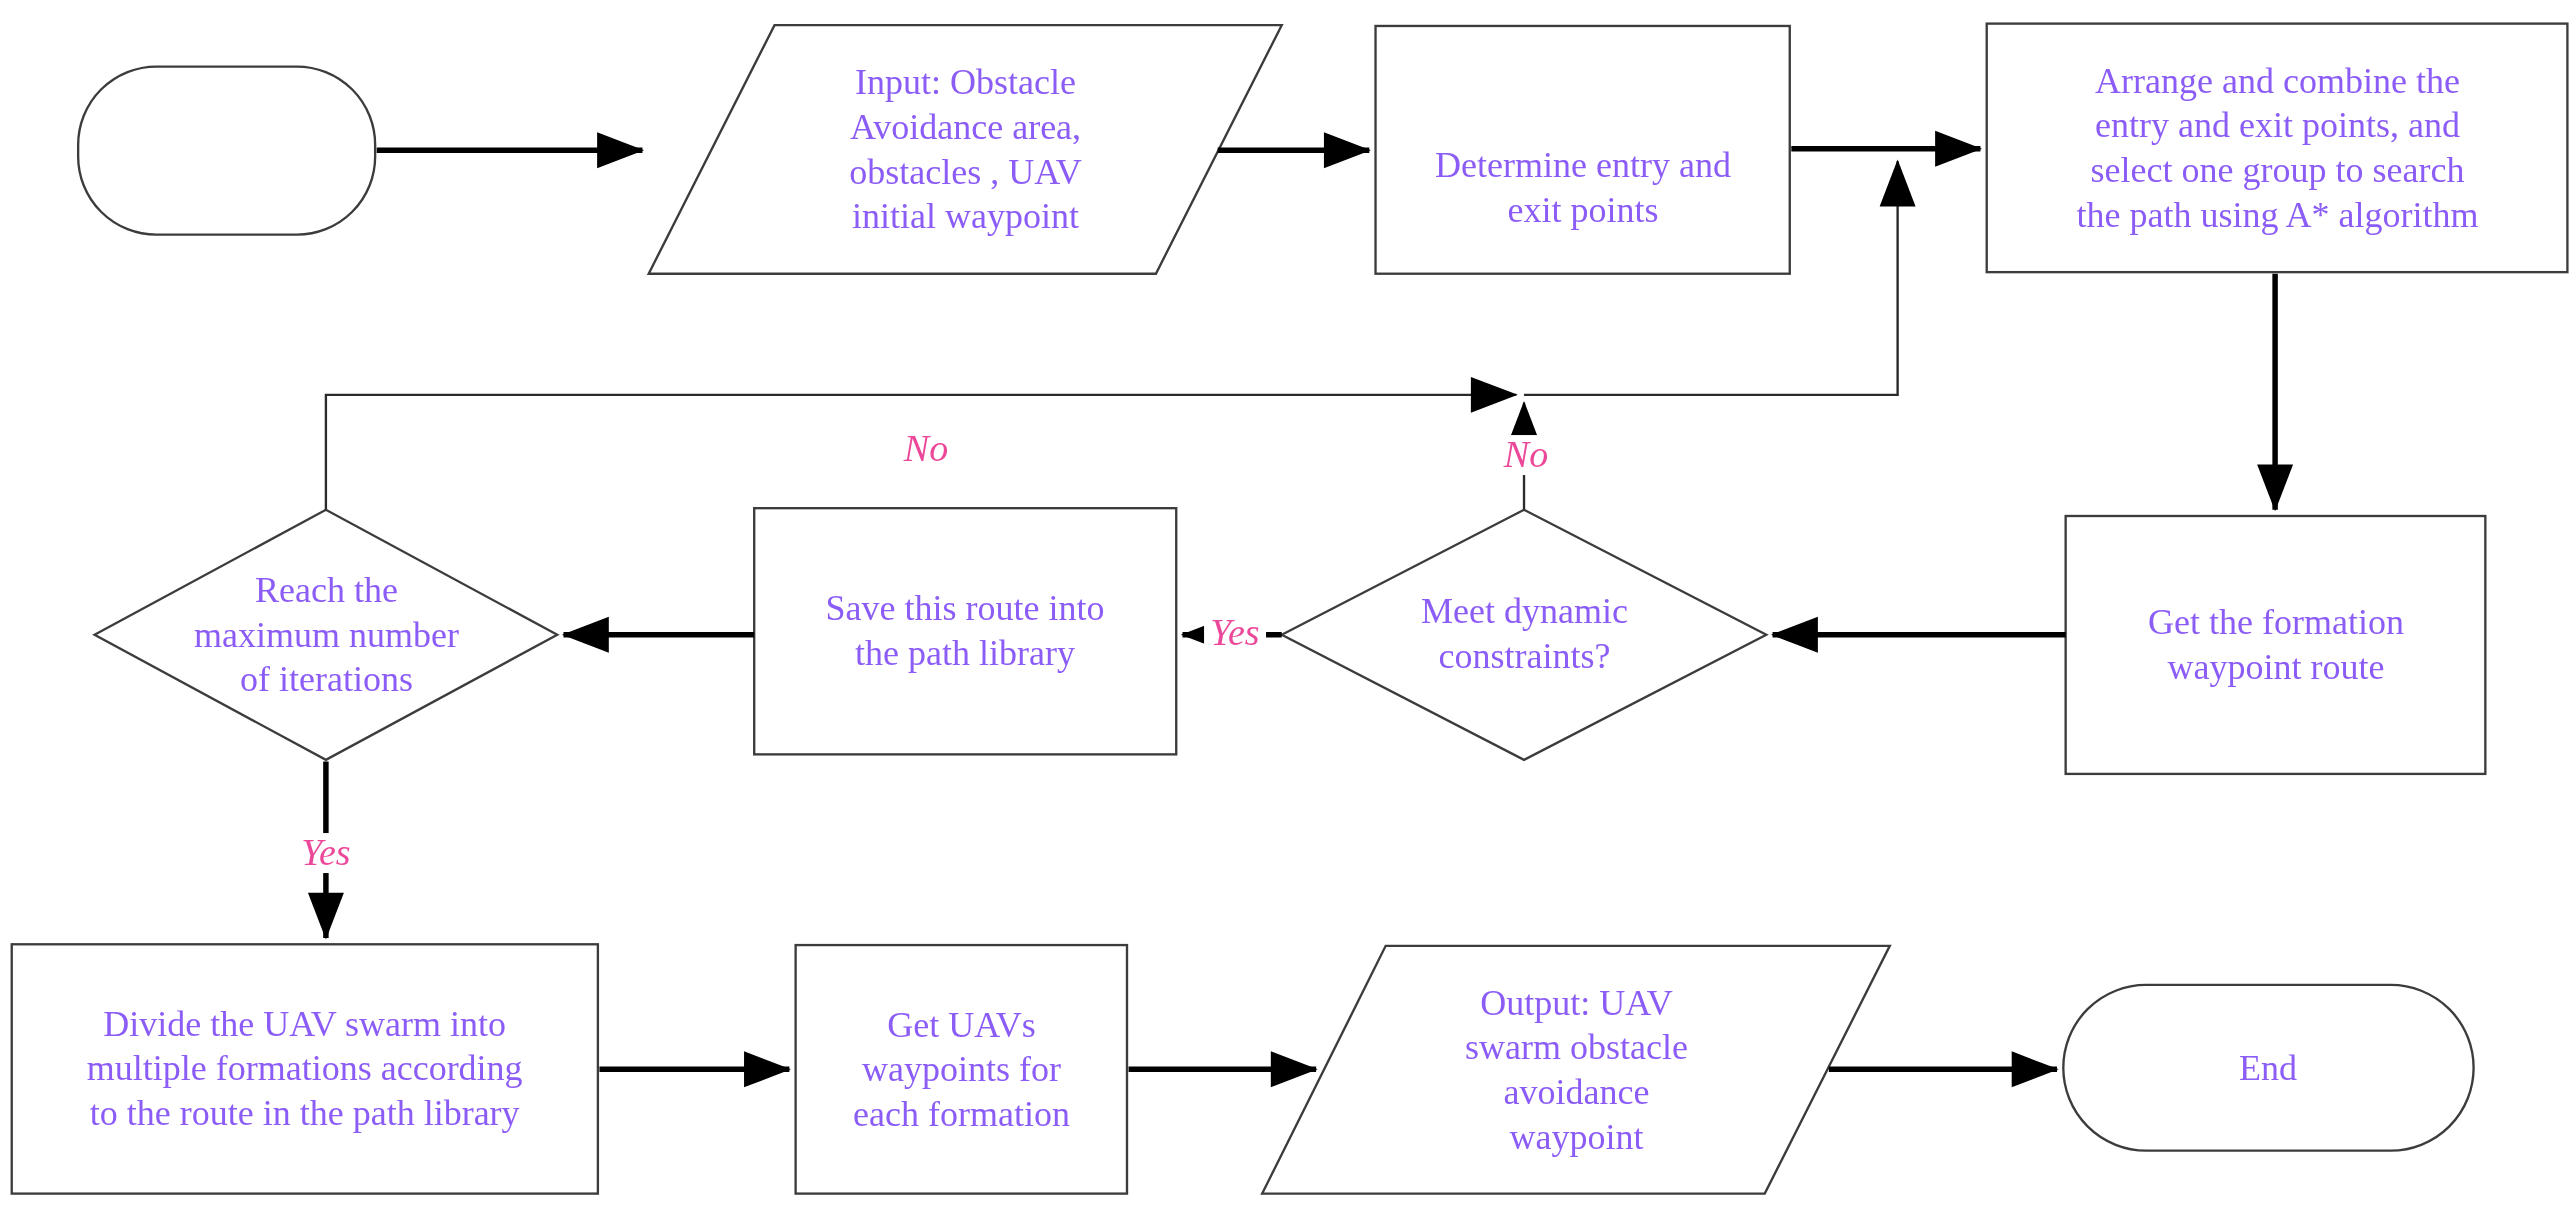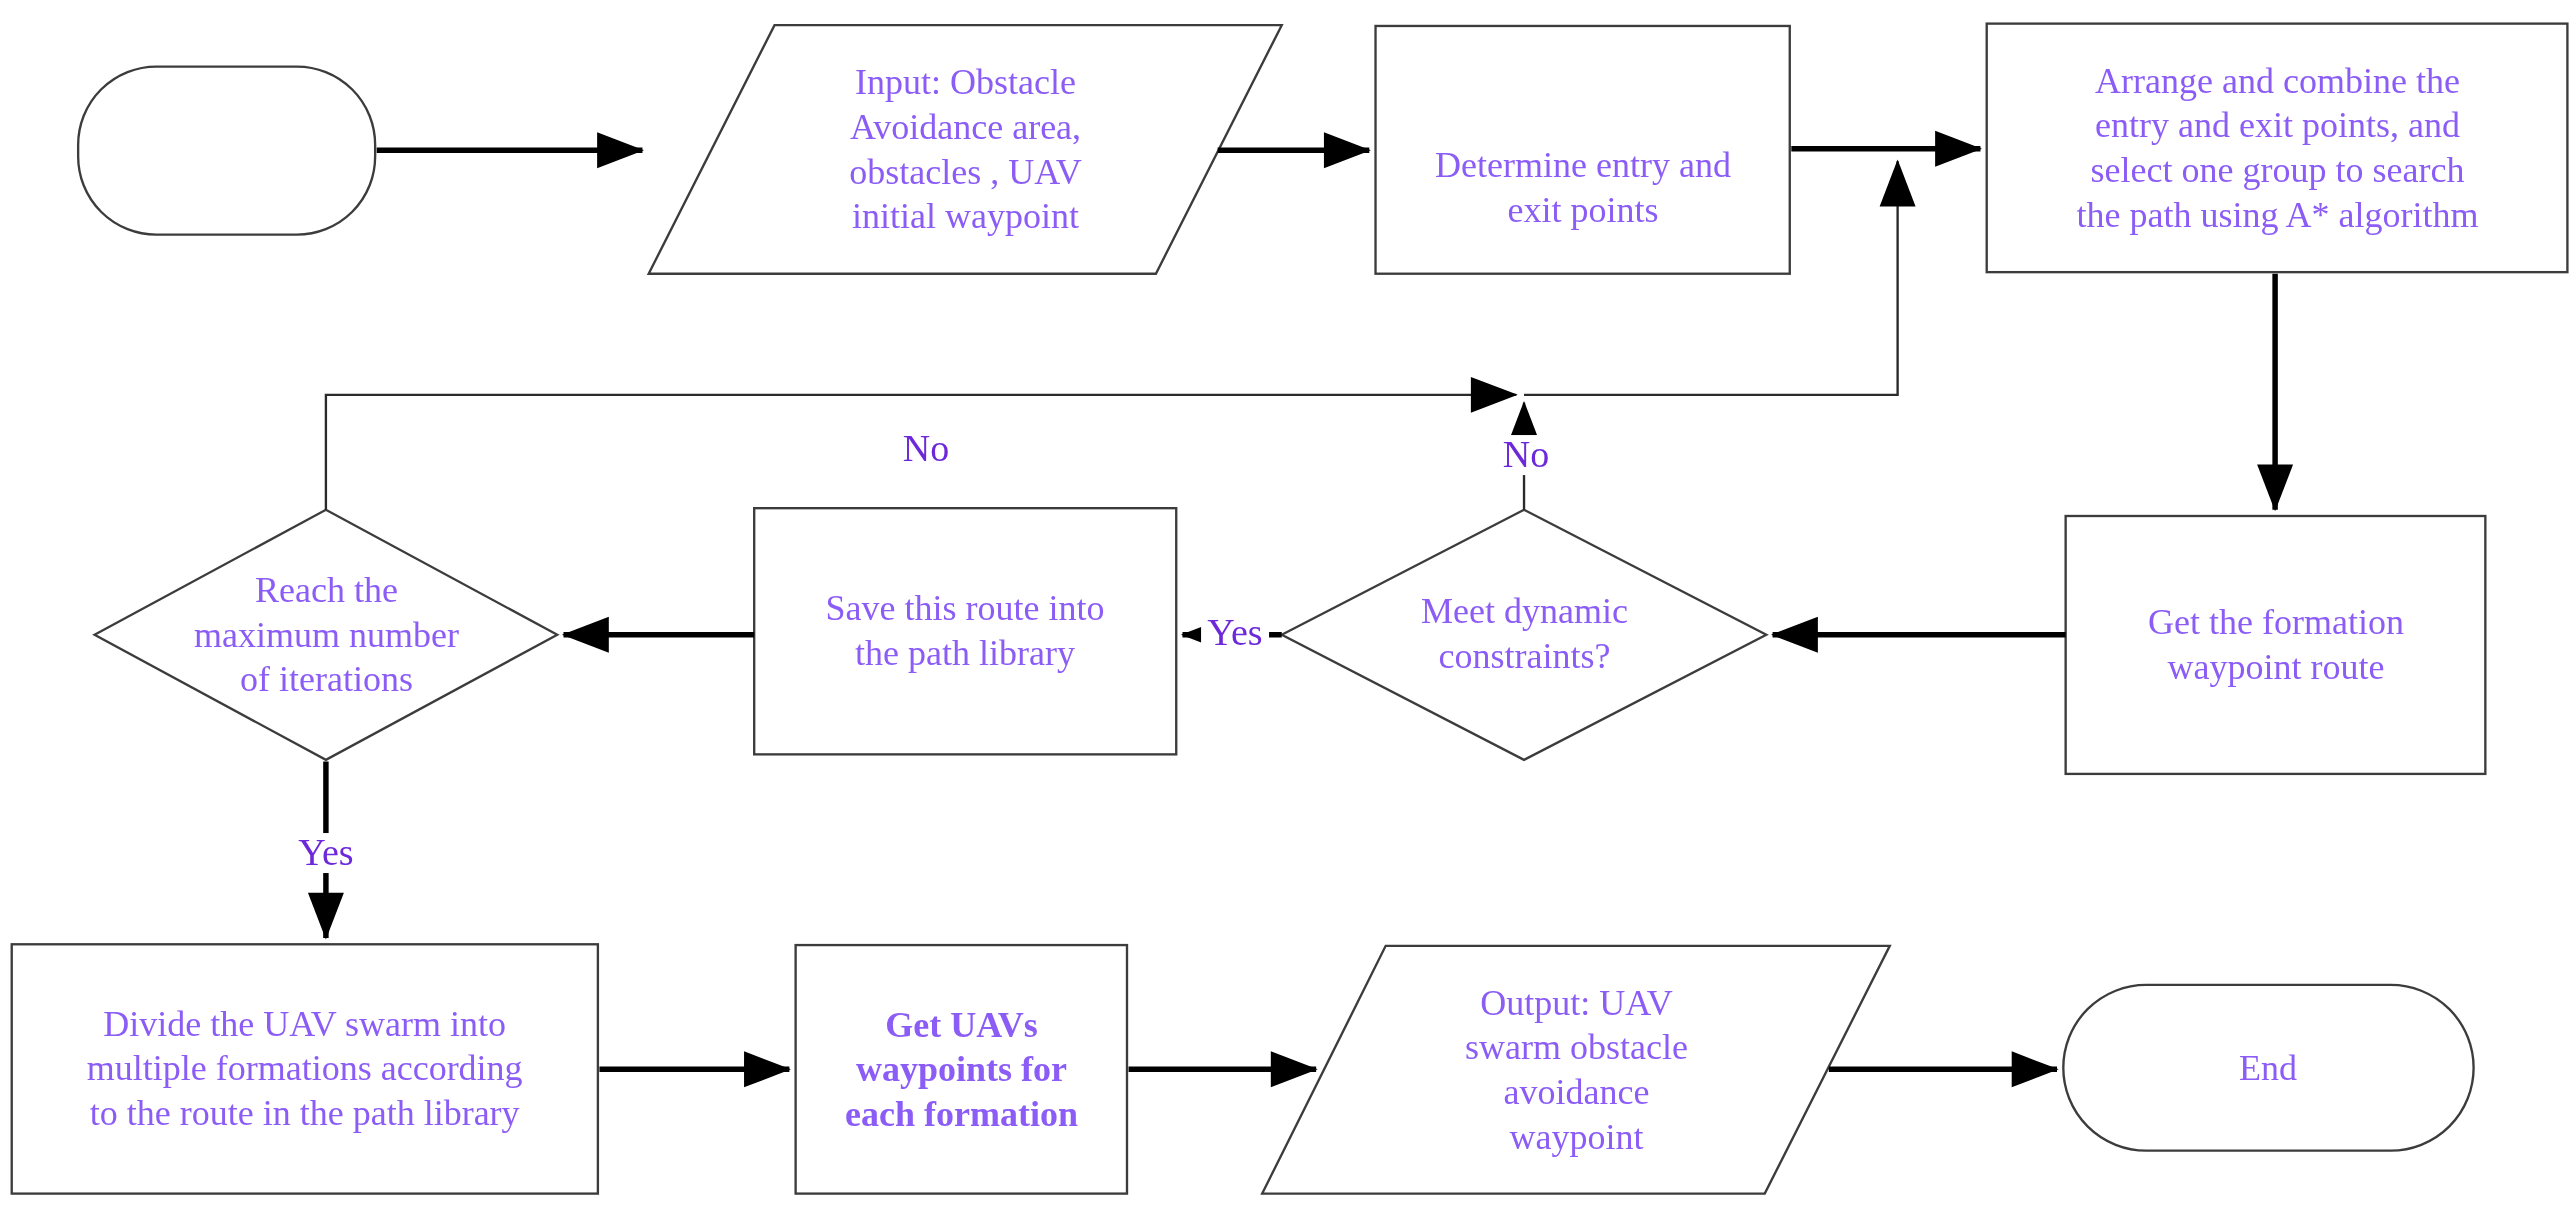--- a/index.html
+++ b/index.html
@@ -19,22 +19,23 @@
     white-space:pre-line;
     color:#8b5cf6;
     pointer-events:none;
   }
   .edge-label{
     position:absolute;
     transform:translate(-50%,-50%);
     background:#ffffff;
     padding:0 6.3px;
     font-size:38px;line-height:1.05;
-    color:#6d28d9;
+    color:#ec4899;
     pointer-events:none;
+    font-style:italic;
   }
 </style>
 </head>
 <body>
 
 <div class="canvas">
 
   <svg class="layer" viewBox="0 0 3296 1558">
     <defs>
       <marker id="ah" markerUnits="userSpaceOnUse" markerWidth="70" markerHeight="54" refX="60" refY="25" orient="auto">
@@ -107,21 +108,21 @@
   <div class="node-label" style="left:1329px;top:510px;width:391px;height:247px;">Meet dynamic
 constraints?</div>
 
   <div class="node-label" style="left:2066px;top:516px;width:420px;height:258px;">Get the formation
 waypoint route</div>
 
   <div class="node-label" style="left:11.7px;top:944px;width:586px;height:249px;">Divide the UAV swarm into
 multiple formations according
 to the route in the path library</div>
 
-  <div class="node-label" style="left:796px;top:945px;width:331px;height:249px;font-weight:bold;">Get UAVs
+  <div class="node-label" style="left:796px;top:945px;width:331px;height:249px;">Get UAVs
 waypoints for
 each formation</div>
 
   <div class="node-label" style="left:1351px;top:946px;width:451px;height:248px;">Output: UAV
 swarm obstacle
 avoidance
 waypoint</div>
 
   <div class="node-label" style="left:2063px;top:985px;width:410px;height:166px;">End</div>
 

